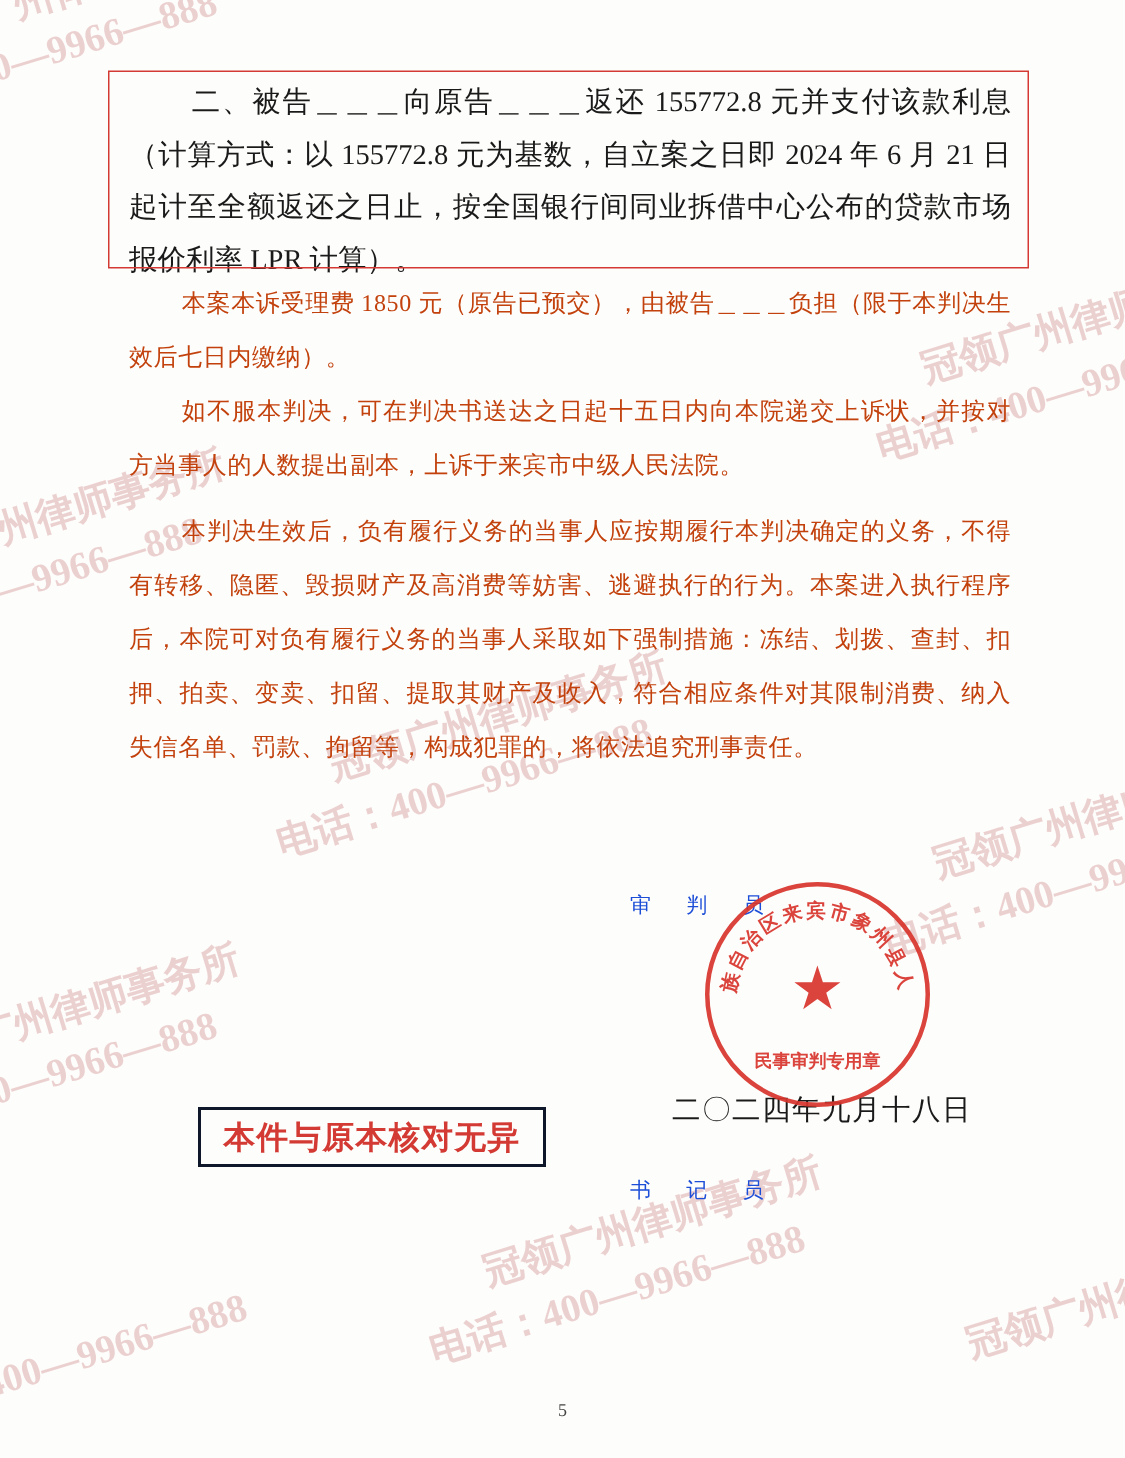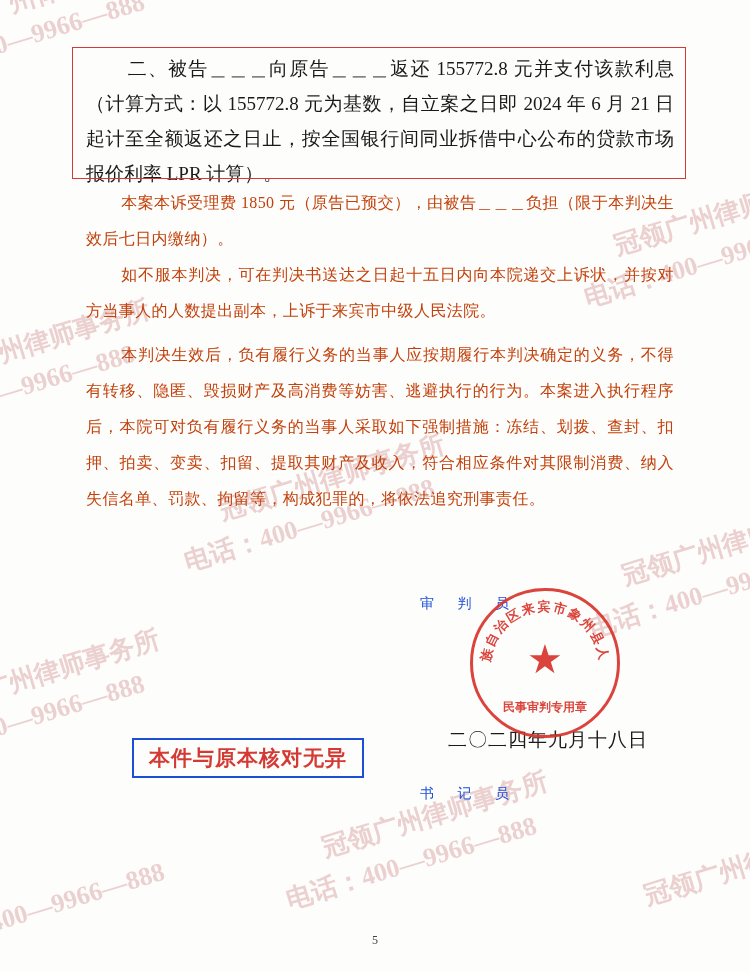--- a/index.html
+++ b/index.html
@@ -148,21 +148,21 @@
     margin-top: 11px;
   }
 
   
   #verify-stamp {
     position: absolute;
     left: 132px;
     top: 738px;
     width: 232px;
     height: 40px;
-    border: 2px solid #1d4ed8;
+    border: 2px solid #0f172a;
     box-sizing: border-box;
     display: flex;
     align-items: center;
     justify-content: center;
     color: #d43a34;
     font-size: 21px;
     font-weight: bold;
     letter-spacing: 1px;
     z-index: 5;
     font-family: "Liberation Serif", serif;

